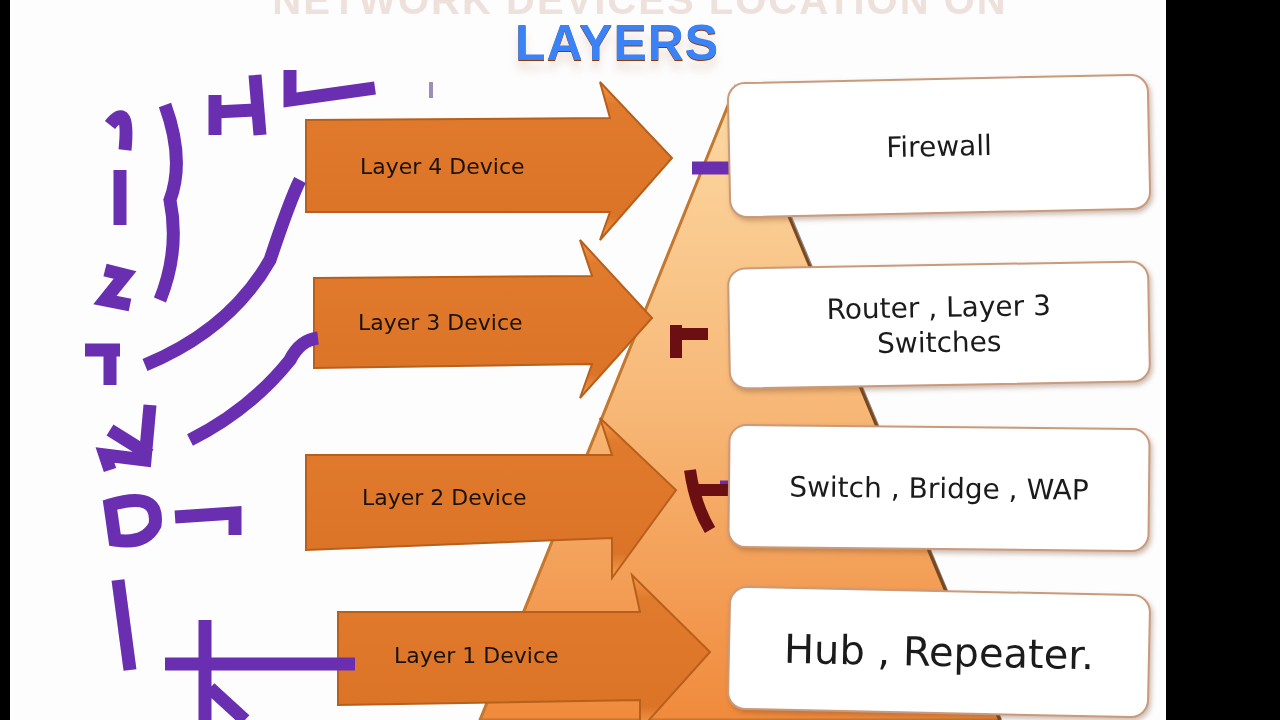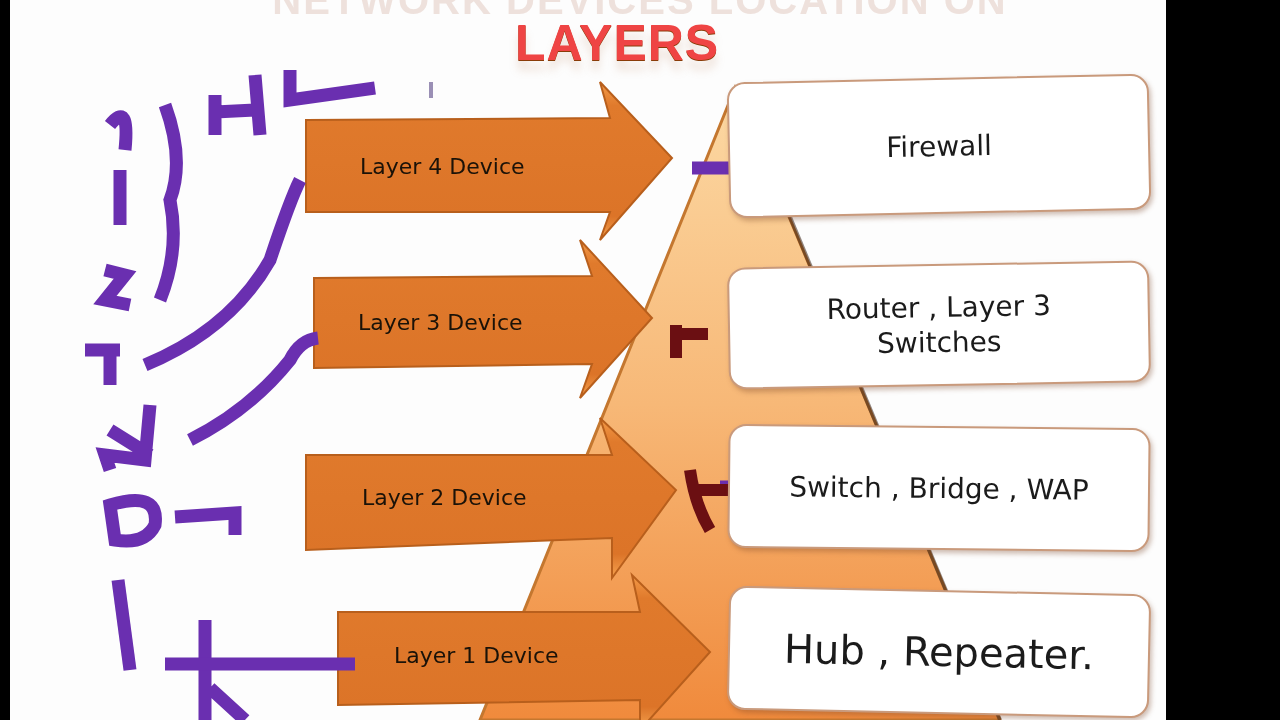--- a/index.html
+++ b/index.html
@@ -1,19 +1,19 @@
 <!DOCTYPE html>
 <html><head>
   <meta charset="utf-8">
   <style>
     html, body { margin: 0; padding: 0; }
     body { width: 1280px; height: 720px; overflow: hidden; background: #000; position: relative; font-family: "DejaVu Sans", sans-serif; }
     #slide { position: absolute; left: 10px; top: 0; width: 1156px; height: 720px; background: #fdfdfd; overflow: hidden; }
     #faded-heading { position: absolute; left: 110px; top: -22px; width: 1040px; text-align: center; font-family: "Liberation Sans", sans-serif; font-weight: 900; font-size: 40px; letter-spacing: 2px; color: #e8d6cf; opacity: 0.7; white-space: nowrap; }
-    #title { position: absolute; left: 505px; top: 14px; font-family: "Liberation Sans", sans-serif; font-weight: 900; font-size: 50px; letter-spacing: 1px; color: #ef4444; text-shadow: 0 1px 0 #8a3c08, 0 10px 8px rgba(200,150,120,0.25); }
+    #title { position: absolute; left: 505px; top: 14px; font-family: "Liberation Sans", sans-serif; font-weight: 900; font-size: 50px; letter-spacing: 1px; color: #3b82f6; text-shadow: 0 1px 0 #8a3c08, 0 10px 8px rgba(200,150,120,0.25); }
     svg#stage { position: absolute; left: 0; top: 0; }
     .arrow-label { font-family: "DejaVu Sans", sans-serif; font-size: 22px; fill: #1a1208; }
     .box { position: absolute; background: #fff; border: 2px solid #c99a7c; border-radius: 18px; box-shadow: 2px 3px 5px rgba(120,70,40,0.35); display: flex; align-items: center; justify-content: center; text-align: center; color: #1b1b1b; font-family: "DejaVu Sans", sans-serif; }
     .box span { display: block; line-height: 1.25; }
   </style>
 </head>
 <body>
 
 <div id="slide">
   <div id="faded-heading">NETWORK DEVICES LOCATION ON</div>

